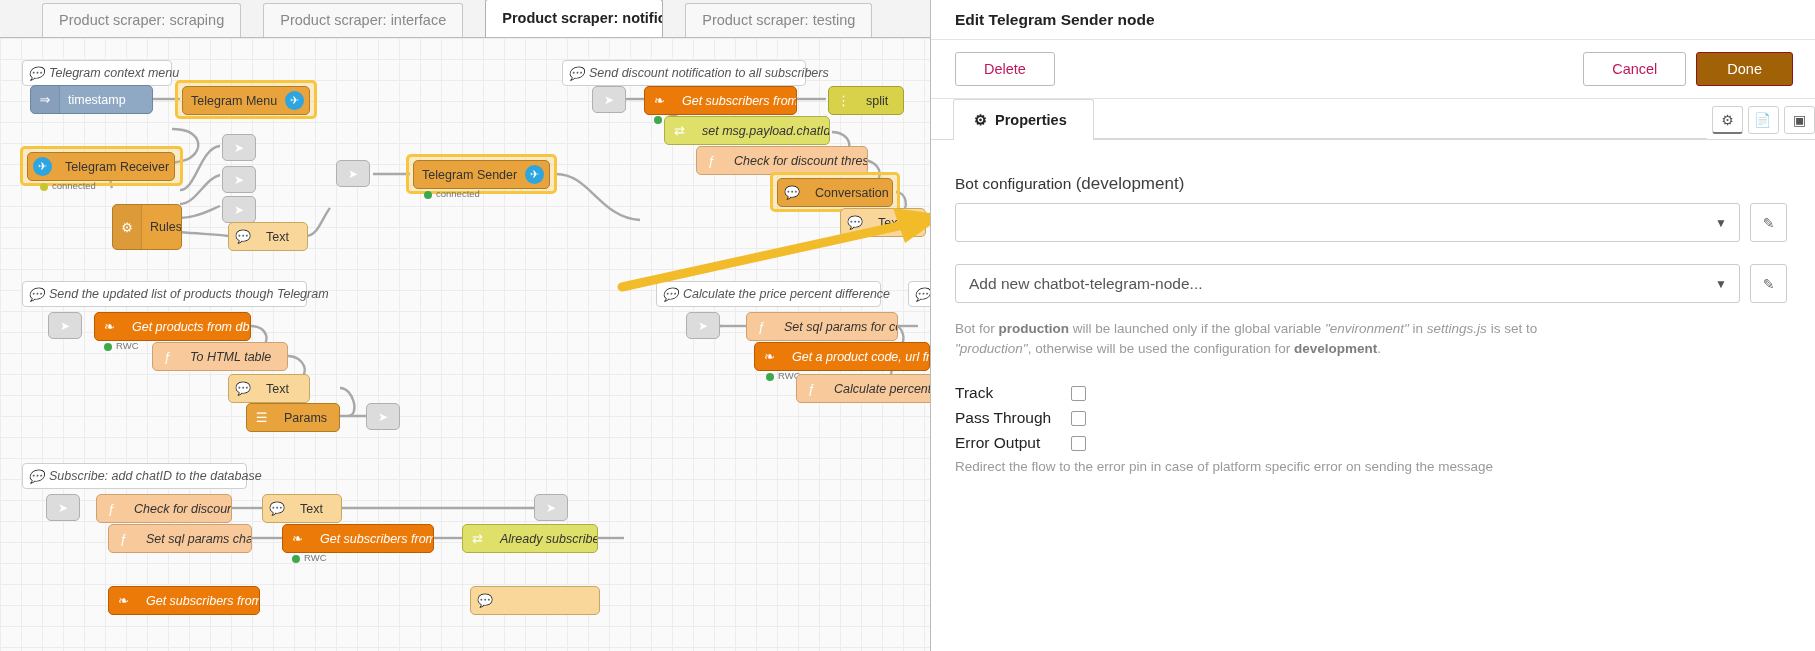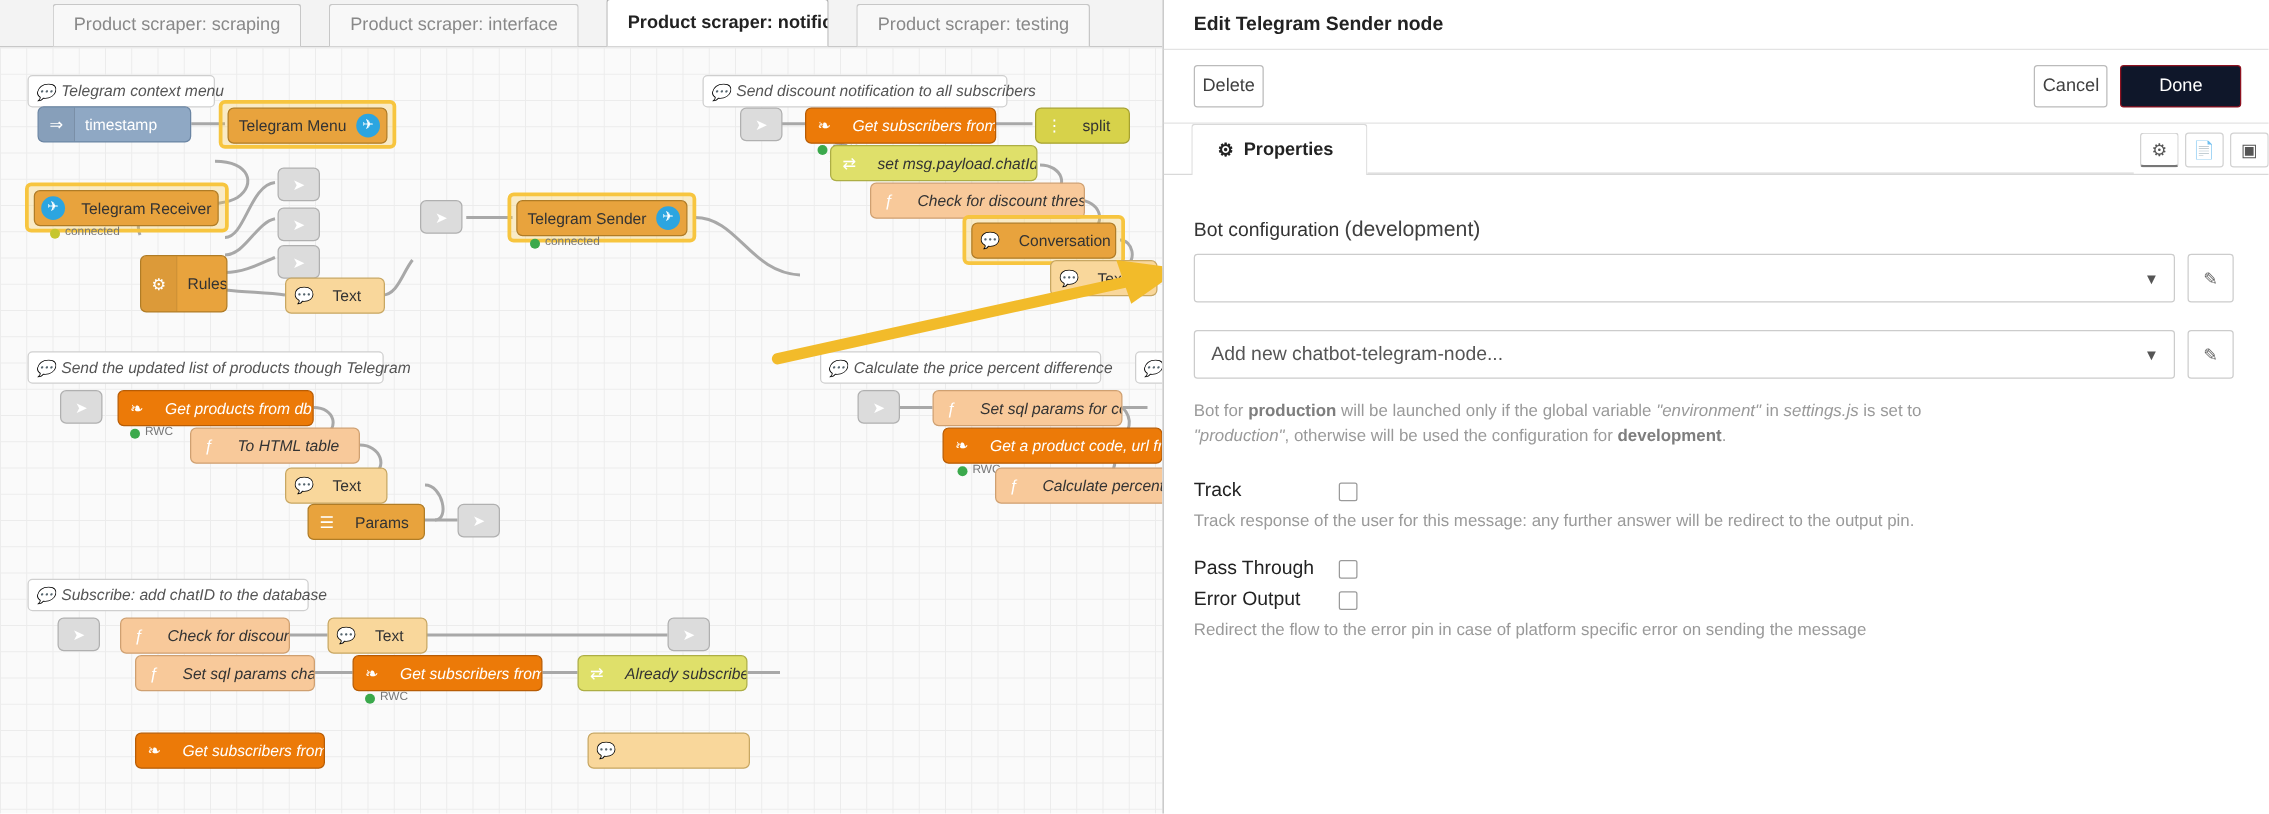--- a/index.html
+++ b/index.html
@@ -160,28 +160,28 @@
     padding: 0 0 0 24px;
     font-size: 15.5px; font-weight: bold; color: #222;
     border-bottom: 1px solid #e3e3e3;
   }
   #panel-actions {
     height: 59px; display: flex; align-items: center;
     padding: 0 22px 0 24px;
     border-bottom: 1px solid #e3e3e3;
   }
   .btn {
-    height: 34px; padding: 0 6px;
+    height: 34px; padding: 0 28px;
     border: 1px solid #bbb; background: #fff;
-    border-radius: 3px; font-size: 14.5px; color: #404040;
+    border-radius: 3px; font-size: 14.5px; color: #be185d;
     display: flex; align-items: center; justify-content: center;
     cursor: pointer;
   }
   .btn.primary {
-    background: #0f172a; border-color: #8e1220; color: #fff;
+    background: #a16207; border-color: #8e1220; color: #fff;
     padding: 0 30px;
   }
   .spacer { flex: 1; }
   .gap { width: 10px; }
 
   #tabs-row {
     height: 41px;
     display: flex; align-items: stretch;
     border-bottom: 1px solid #d9d9d9;
     padding-left: 22px;
@@ -527,21 +527,20 @@
 
       <div class="note" style="margin-top:0;">
         <span>Bot for </span><b>production</b><span> will be launched only if the global variable </span><i>"environment"</i><span> in </span><i>settings.js</i><span> is set to</span>
         <i>"production"</i><span>, otherwise will be used the configuration for </span><b>development</b><span>.</span>
       </div>
 
       <div class="chkrow">
         <span class="clabel">Track</span>
         <span class="chk"></span>
       </div>
-      <div class="chkdesc">Track response of the user for this message: any further answer will be redirect to the output pin.</div>
 
       <div class="chkrow">
         <span class="clabel">Pass Through</span>
         <span class="chk"></span>
       </div>
 
       <div class="chkrow">
         <span class="clabel">Error Output</span>
         <span class="chk"></span>
       </div>

